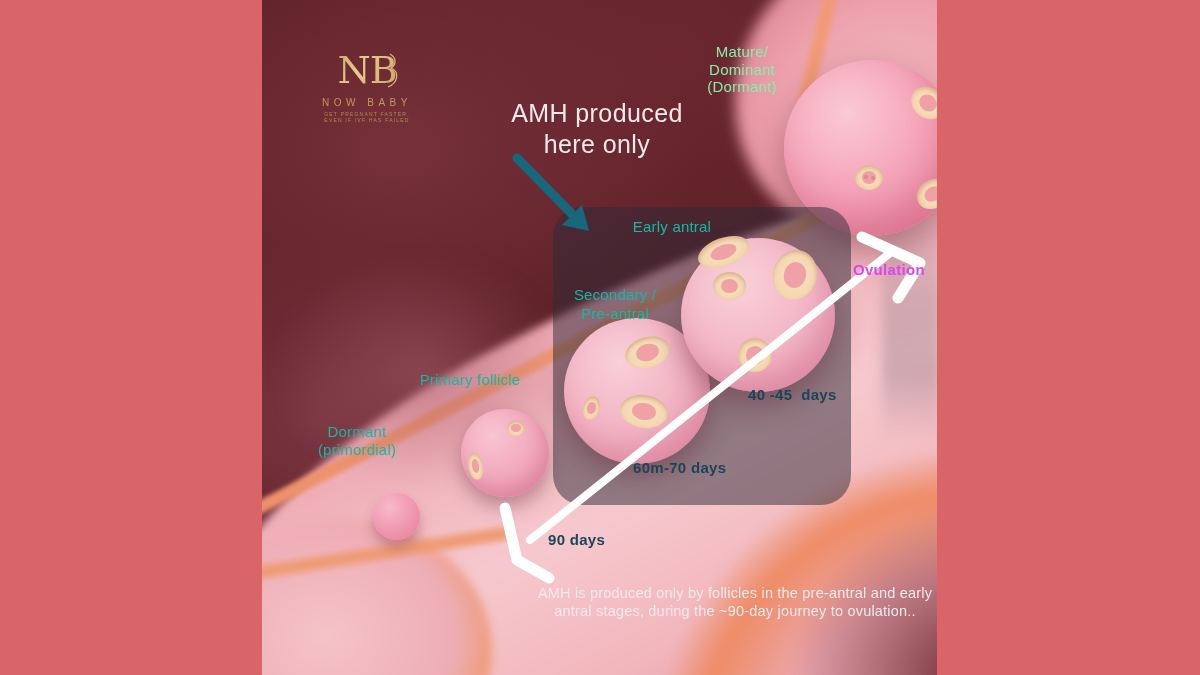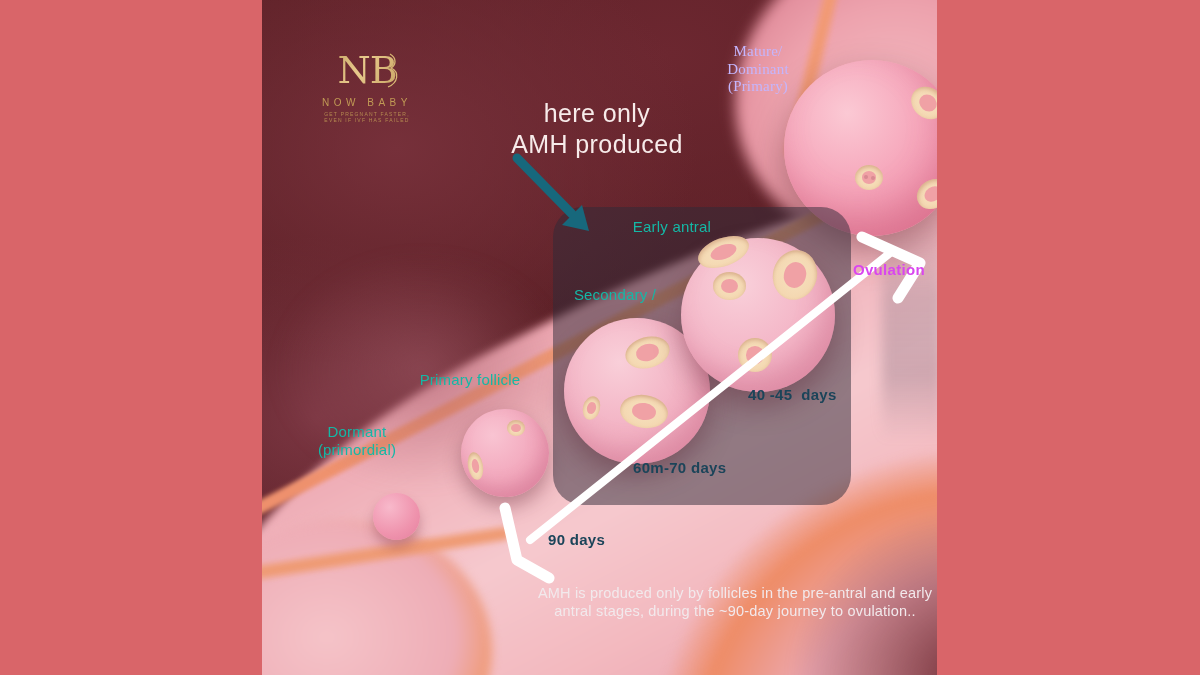--- a/index.html
+++ b/index.html
@@ -65,21 +65,21 @@
 
   
   .overlay-rect{position:absolute;left:291px;top:207px;width:298px;height:298px;border-radius:30px;
     background:rgba(45,42,55,.5);}
 
   
   .arrows{position:absolute;left:0;top:0;pointer-events:none;}
 
   
   .lbl{position:absolute;color:#14b8a6;font-size:15px;line-height:18px;text-align:center;letter-spacing:.2px;}
-  .lbl-mature{left:396px;top:43px;width:200px;line-height:17.5px;color:#c4b5fd;font-weight:500;font-family:Liberation Serif, serif;}
+  .lbl-mature{left:380px;top:43px;width:200px;line-height:17.5px;color:#86efac;font-weight:500;}
   .lbl-amh{left:185px;top:98px;width:300px;font-size:25px;line-height:31px;color:#f7ebea;font-weight:500;letter-spacing:.4px;}
   .lbl-early{left:310px;top:218px;width:200px;}
   .lbl-secondary{left:253px;top:285px;width:200px;line-height:19px;}
   .lbl-primary{left:108px;top:371px;width:200px;}
   .lbl-dormant{left:-5px;top:423px;width:200px;line-height:18px;}
   .day{position:absolute;font-weight:700;font-size:15px;color:#1b4459;white-space:pre;letter-spacing:.3px;}
   .lbl-ovulation{left:591px;top:261px;color:#d946ef;}
   .lbl-3045{left:486px;top:386px;}
   .lbl-6070{left:371px;top:459px;}
   .lbl-90{left:286px;top:531px;}
@@ -167,29 +167,30 @@
       <line x1="268" y1="540" x2="628" y2="253" stroke="#ffffff" stroke-width="8" stroke-linecap="round"></line>
       <polyline points="600,237 658,263 636,298" fill="none" stroke="#ffffff" stroke-width="11" stroke-linecap="round" stroke-linejoin="round"></polyline>
       <polyline points="243,508 255,560 287,578" fill="none" stroke="#ffffff" stroke-width="11" stroke-linecap="round" stroke-linejoin="round"></polyline>
       <line x1="255" y1="158" x2="310" y2="214" stroke="#17687c" stroke-width="9" stroke-linecap="round"></line>
       <polygon points="327,231 320,205 300,225" fill="#17687c"></polygon>
     </svg>
 
     <div class="lbl lbl-mature">
       <div>Mature/</div>
       <div>Dominant</div>
-      <div>(Primary)</div>
+      <div>(Dormant)</div>
     </div>
     <div class="lbl lbl-amh">
+      <div>AMH produced</div>
       <div>here only</div>
-      <div>AMH produced</div>
     </div>
     <div class="lbl lbl-early">Early antral</div>
     <div class="lbl lbl-secondary">
       <div>Secondary /</div>
+      <div>Pre-antral</div>
     </div>
     <div class="lbl lbl-primary">Primary follicle</div>
     <div class="lbl lbl-dormant">
       <div>Dormant</div>
       <div>(primordial)</div>
     </div>
 
     <div class="day lbl-ovulation">Ovulation</div>
     <div class="day lbl-3045">40 -45  days</div>
     <div class="day lbl-6070">60m-70 days</div>

